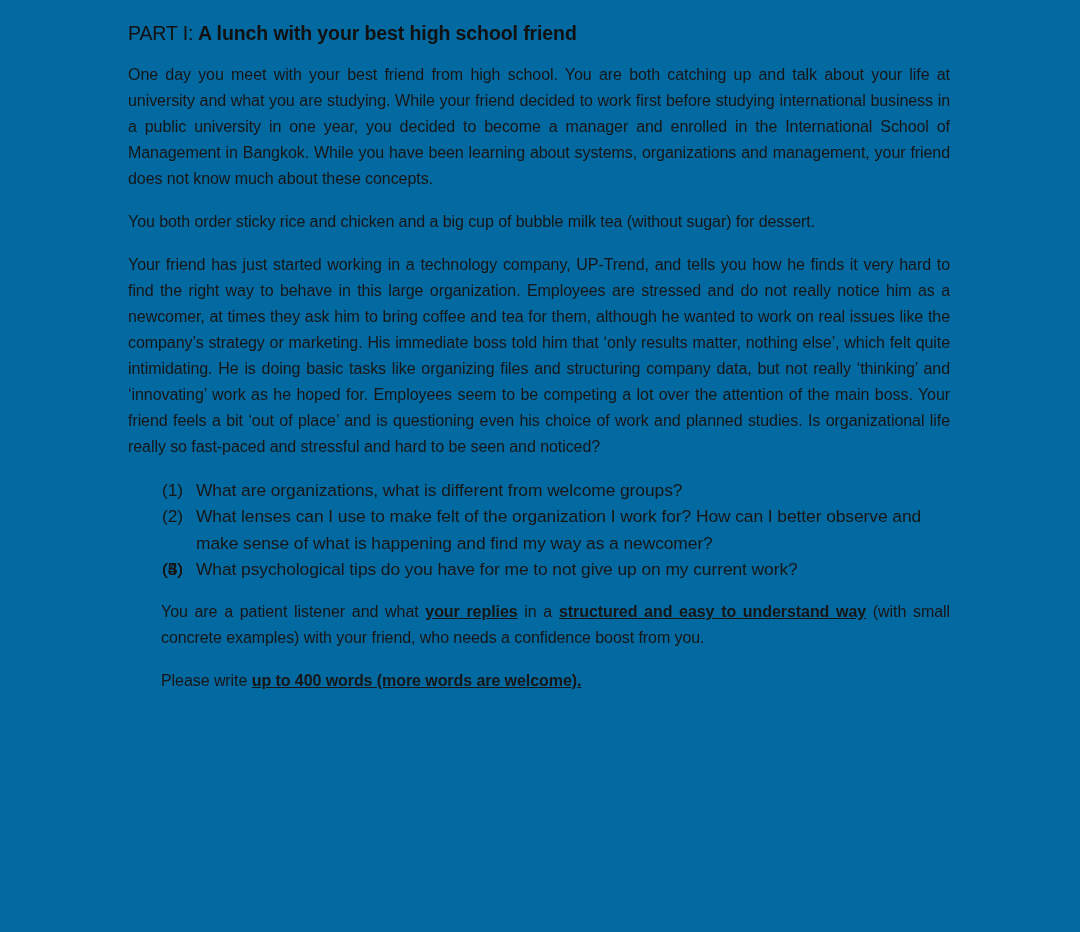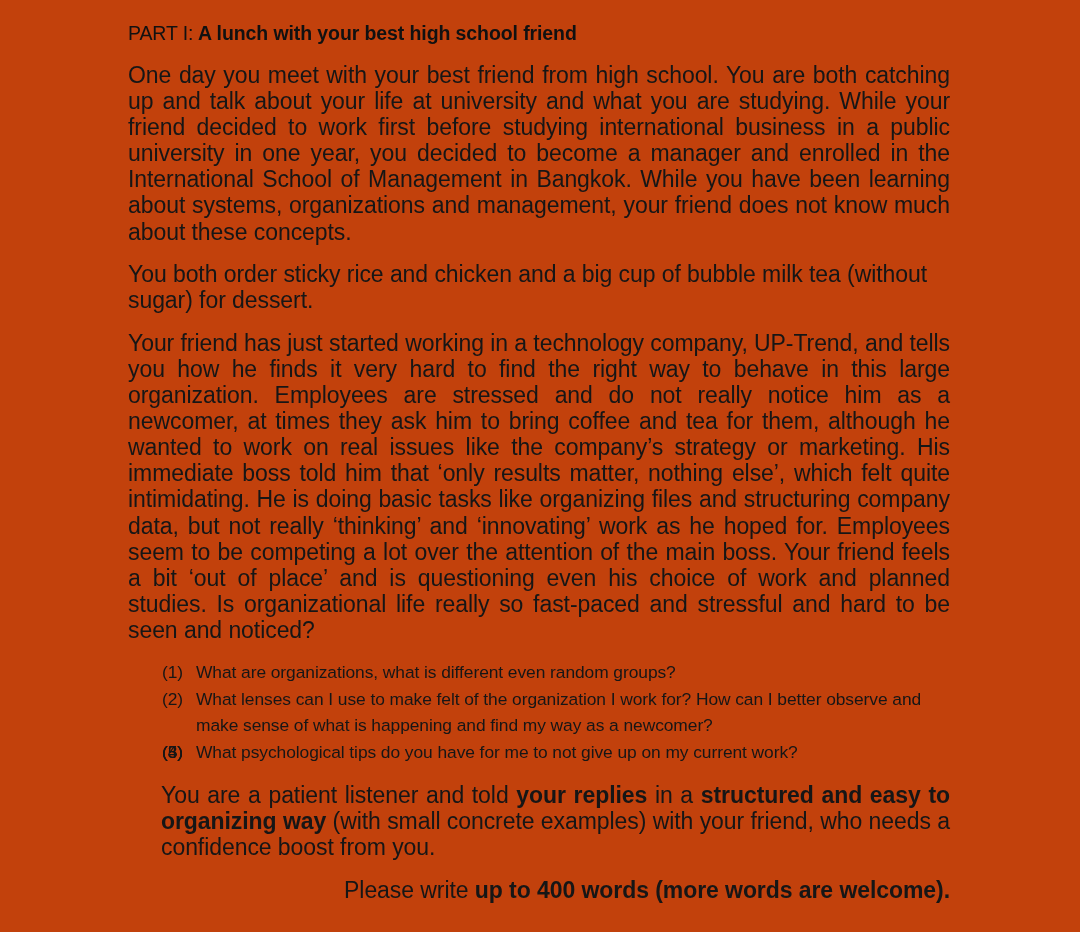--- a/index.html
+++ b/index.html
@@ -15,21 +15,21 @@
     overflow: hidden;
     font-family: "Liberation Sans", sans-serif;
     color: #161616;
     -webkit-font-smoothing: antialiased;
   }
 
   .page {
     position: relative;
     width: 1080px;
     height: 932px;
-    background: #c2410c;
+    background: #0369a1;
     box-sizing: border-box;
   }
 
   
   .column {
     position: absolute;
     left: 128px;
     top: 18px;
     width: 822px;
   }
@@ -42,36 +42,37 @@
     color: #111111;
   }
   .doc-title .label {
     font-weight: 400;
   }
   .doc-title .subject {
     font-weight: 700;
   }
 
   .para {
-    font-size: 23px;
+    font-size: 16px;
     line-height: 26.1px;
     margin: 0 0 16.5px 0;
     text-align: justify;
     text-justify: inter-word;
     letter-spacing: -0.07px;
     word-spacing: 0px;
     color: #161616;
   }
   
   .para.no-justify {
     text-align: left;
   }
 
   .para b, .para strong {
     font-weight: 700;
+    text-decoration: underline;
   }
 
   .question-list {
     margin: 0 0 17px 0;
     padding: 0;
     list-style: none;
   }
   .question-item {
     position: relative;
     font-size: 17.4px;
@@ -93,21 +94,20 @@
 
   .closing {
     margin-left: 33px;
     width: 789px;
   }
   .closing .para {
     margin-bottom: 16.5px;
   }
   .closing .para:last-child {
     margin-bottom: 4px;
-    text-align: right;
   }
 </style>
 </head>
 <body>
 
 <div class="page">
   <div class="column">
 
     <h1 class="doc-title">
       <span class="label">PART I:</span> <span class="subject">A lunch with your best high school friend</span>
@@ -116,38 +116,38 @@
     <p class="para">One day you meet with your best friend from high school. You are both catching up and talk about your life at university and what you are studying. While your friend decided to work first before studying international business in a public university in one year, you decided to become a manager and enrolled in the International School of Management in Bangkok. While you have been learning about systems, organizations and management, your friend does not know much about these concepts.</p>
 
     <p class="para no-justify">You both order sticky rice and chicken and a big cup of bubble milk tea (without sugar) for dessert.</p>
 
     <p class="para">Your friend has just started working in a technology company, UP-Trend, and tells you how he finds it very hard to find the right way to behave in this large organization. Employees are stressed and do not really notice him as a newcomer, at times they ask him to bring coffee and tea for them, although he wanted to work on real issues like the company’s strategy or marketing. His immediate boss told him that ‘only results matter, nothing else’, which felt quite intimidating. He is doing basic tasks like organizing files and structuring company data, but not really ‘thinking’ and ‘innovating’ work as he hoped for. Employees seem to be competing a lot over the attention of the main boss. Your friend feels a bit ‘out of place’ and is questioning even his choice of work and planned studies. Is organizational life really so fast-paced and stressful and hard to be seen and noticed?</p>
 
 
     <ul class="question-list">
       <li class="question-item">
         <span class="marker">(1)</span>
-        <span class="q-text">What are organizations, what is different even random groups?</span>
+        <span class="q-text">What are organizations, what is different from welcome groups?</span>
       </li>
       <li class="question-item">
         <span class="marker">(2)</span>
         <span class="q-text">What lenses can I use to make felt of the organization I work for? How can I better observe and make sense of what is happening and find my way as a newcomer?</span>
       </li>
       <li class="question-item">
         <span class="marker">(3)</span>
       </li>
       <li class="question-item">
         <span class="marker">(4)</span>
       </li>
       <li class="question-item">
         <span class="marker">(5)</span>
         <span class="q-text">What psychological tips do you have for me to not give up on my current work?</span>
       </li>
     </ul>
 
     <div class="closing">
-      <p class="para"><span>You are a patient listener and told </span><b>your replies</b><span> in a </span><b>structured and easy to organizing way</b><span> (with small concrete examples) with your friend, who needs a confidence boost from you.</span></p>
+      <p class="para"><span>You are a patient listener and what </span><b>your replies</b><span> in a </span><b>structured and easy to understand way</b><span> (with small concrete examples) with your friend, who needs a confidence boost from you.</span></p>
 
       <p class="para no-justify"><span>Please write </span><b>up to 400 words (more words are welcome).</b></p>
     </div>
 
   </div>
 </div>
 
 </body></html>

